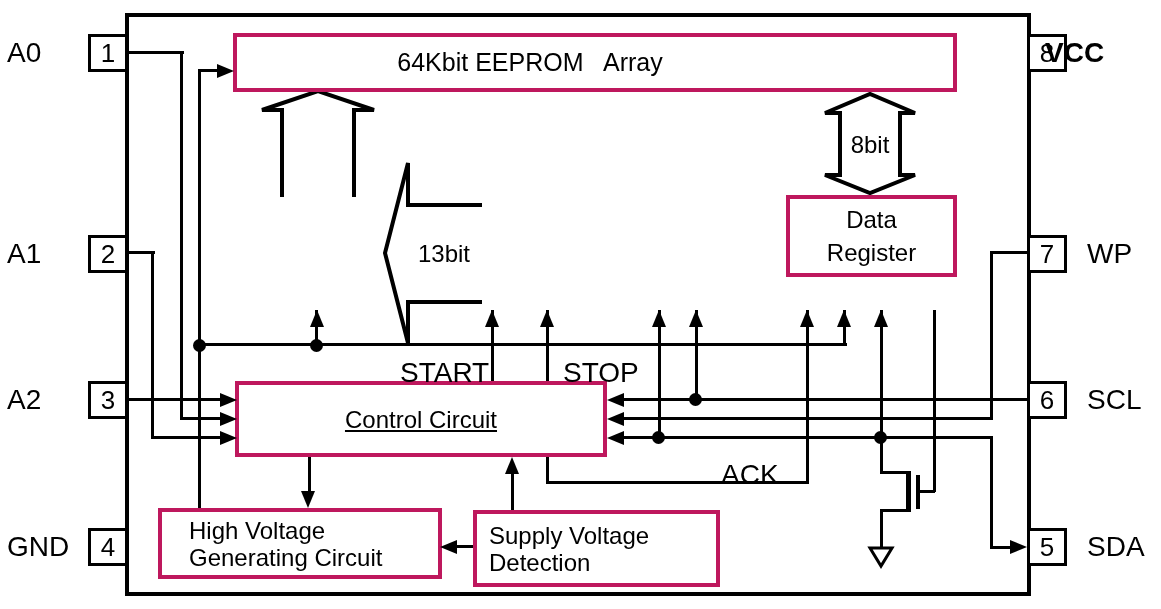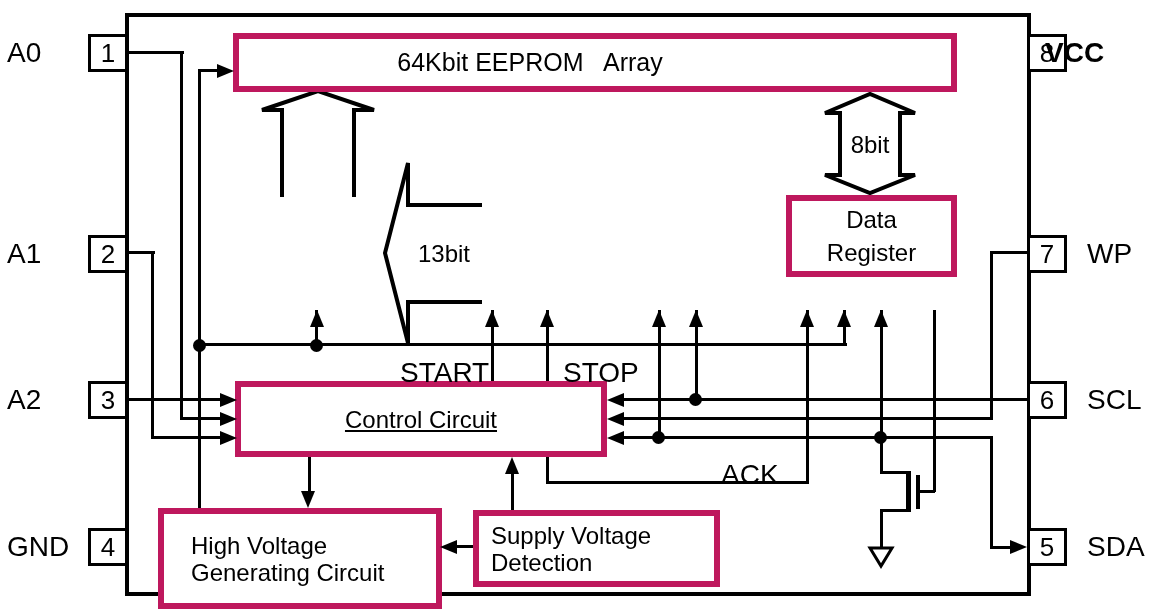--- a/index.html
+++ b/index.html
@@ -2,21 +2,21 @@
 <html><head>
 <meta charset="utf-8">
 <style>
   html,body{margin:0;padding:0;background:#fff;}
   #canvas{
     position:relative;width:1161px;height:609px;background:#fff;
     font-family:"Liberation Sans","DejaVu Sans",sans-serif;color:#000;overflow:hidden;
   }
   
   .chip{position:absolute;border:4px solid #000;background:transparent;box-sizing:border-box;}
-  .blk{position:absolute;border:6px solid #be185d;background:#fff;box-sizing:border-box;
+  .blk{position:absolute;border:4px solid #be185d;background:#fff;box-sizing:border-box;
        display:flex;flex-direction:column;justify-content:center;font-size:24px;line-height:33px;}
   .blk.center{align-items:center;text-align:center;}
   
   .pinbox{position:absolute;width:40px;height:38px;border:3px solid #000;background:#fff;box-sizing:border-box;
           display:flex;align-items:center;justify-content:center;font-size:26px;}
   .pinlabel{position:absolute;font-size:28px;line-height:38px;height:38px;}
   
   .wh{position:absolute;height:3px;background:#000;}
   .wv{position:absolute;width:3px;background:#000;}
   
@@ -108,21 +108,21 @@
 
   <div class="blk center" style="left:786px;top:195px;width:171px;height:82px;">
     <div>Data</div>
     <div>Register</div>
   </div>
 
   <div class="blk center" style="left:235px;top:381px;width:372px;height:76px;text-decoration:underline;">
     <div>Control Circuit</div>
   </div>
 
-  <div class="blk" style="left:158px;top:508px;width:284px;height:101px;padding-left:27px;line-height:27px;">
+  <div class="blk" style="left:158px;top:508px;width:284px;height:71px;padding-left:27px;line-height:27px;">
     <div>High Voltage</div>
     <div>Generating Circuit</div>
   </div>
 
   <div class="blk" style="left:473px;top:510px;width:247px;height:77px;padding-left:12px;line-height:27px;">
     <div>Supply Voltage</div>
     <div>Detection</div>
   </div>
 
   <div class="pinlabel" style="left:7px;top:34px;">A0</div>

